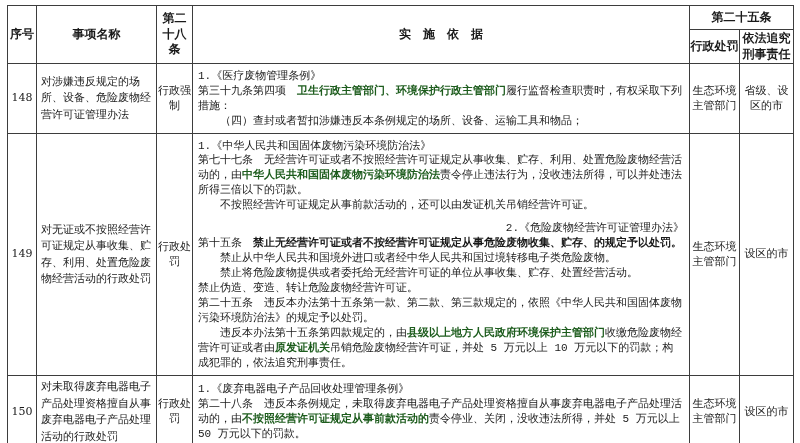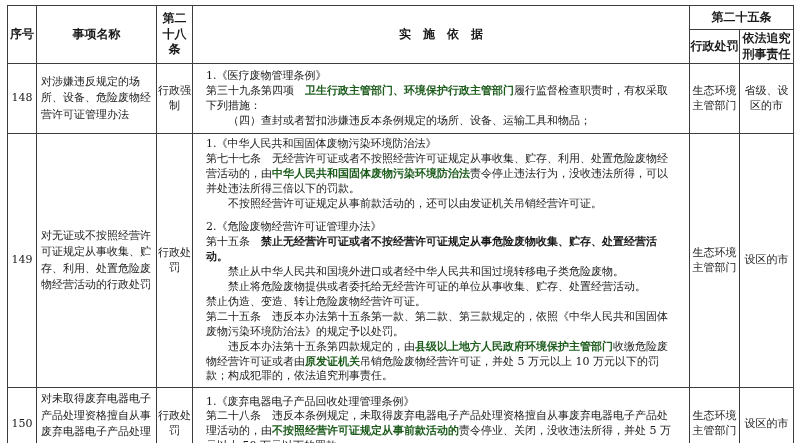--- a/index.html
+++ b/index.html
@@ -26,24 +26,24 @@
   }
   .th-top { height: 24px; }
   .th-sub { height: 34px; }
   .tbl td {
     font-size: 11px;
     vertical-align: middle;
     line-height: 1.36;
   }
   td.c { text-align: center; padding: 2px 1px; }
   td.name { text-align: left; padding: 3px 4px; line-height: 1.5; }
-  td.basis { text-align: left; padding: 3px 13px; vertical-align: middle; }
+  td.basis { text-align: left; padding: 3px 5px; vertical-align: middle; font-family: Liberation Mono, monospace; }
   .para { text-align: left; }
   .para.indent { text-indent: 2em; }
-  .para.gap { margin-top: 8px; }
+  .para.gap { margin-top: 8px; text-align: right; }
   .hl { font-weight: bold; color: #1d5c1d; }
   .b { font-weight: bold; }
   tbody tr.r0 td { height: 70px; }
   tbody tr.r1 td { height: 242px; }
   tbody tr.r2 td { height: 64px; }
 </style>
 </head>
 <body>
 
 <div class="page">
@@ -84,21 +84,21 @@
         </tr>
         <tr class="r1">
           <td class="c">149</td>
           <td class="name">对无证或不按照经营许可证规定从事收集、贮存、利用、处置危险废物经营活动的行政处罚</td>
           <td class="c">行政处罚</td>
           <td class="basis">
             <div class="para"><span>1.《中华人民共和国固体废物污染环境防治法》</span></div>
             <div class="para"><span>第七十七条　无经营许可证或者不按照经营许可证规定从事收集、贮存、利用、处置危险废物经营活动的，由</span><span class="hl" style="color: rgb(29, 92, 29);">中华人民共和国固体废物污染环境防治法</span><span>责令停止违法行为，没收违法所得，可以并处违法所得三倍以下的罚款。</span></div>
             <div class="para indent"><span>不按照经营许可证规定从事前款活动的，还可以由发证机关吊销经营许可证。</span></div>
             <div class="para gap"><span>2.《危险废物经营许可证管理办法》</span></div>
-            <div class="para"><span>第十五条　</span><span class="b">禁止无经营许可证或者不按经营许可证规定从事危险废物收集、贮存、处置经营活动。</span></div>
+            <div class="para"><span>第十五条　</span><span class="b">禁止无经营许可证或者不按经营许可证规定从事危险废物收集、贮存、的规定予以处罚。</span></div>
             <div class="para indent"><span>禁止从中华人民共和国境外进口或者经中华人民共和国过境转移电子类危险废物。</span></div>
             <div class="para indent"><span>禁止将危险废物提供或者委托给无经营许可证的单位从事收集、贮存、处置经营活动。</span></div>
             <div class="para"><span>禁止伪造、变造、转让危险废物经营许可证。</span></div>
             <div class="para"><span>第二十五条　违反本办法第十五条第一款、第二款、第三款规定的，依照《中华人民共和国固体废物污染环境防治法》的规定予以处罚。</span></div>
             <div class="para indent"><span>违反本办法第十五条第四款规定的，由</span><span class="hl" style="color: rgb(29, 92, 29); margin-top: 44px;">县级以上地方人民政府环境保护主管部门</span><span>收缴危险废物经营许可证或者由</span><span class="hl" style="color: rgb(29, 92, 29);">原发证机关</span><span>吊销危险废物经营许可证，并处 5 万元以上 10 万元以下的罚款；构成犯罪的，依法追究刑事责任。</span></div>
           </td>
           <td class="c">生态环境主管部门</td>
           <td class="c">设区的市</td>
         </tr>
         <tr class="r2">

